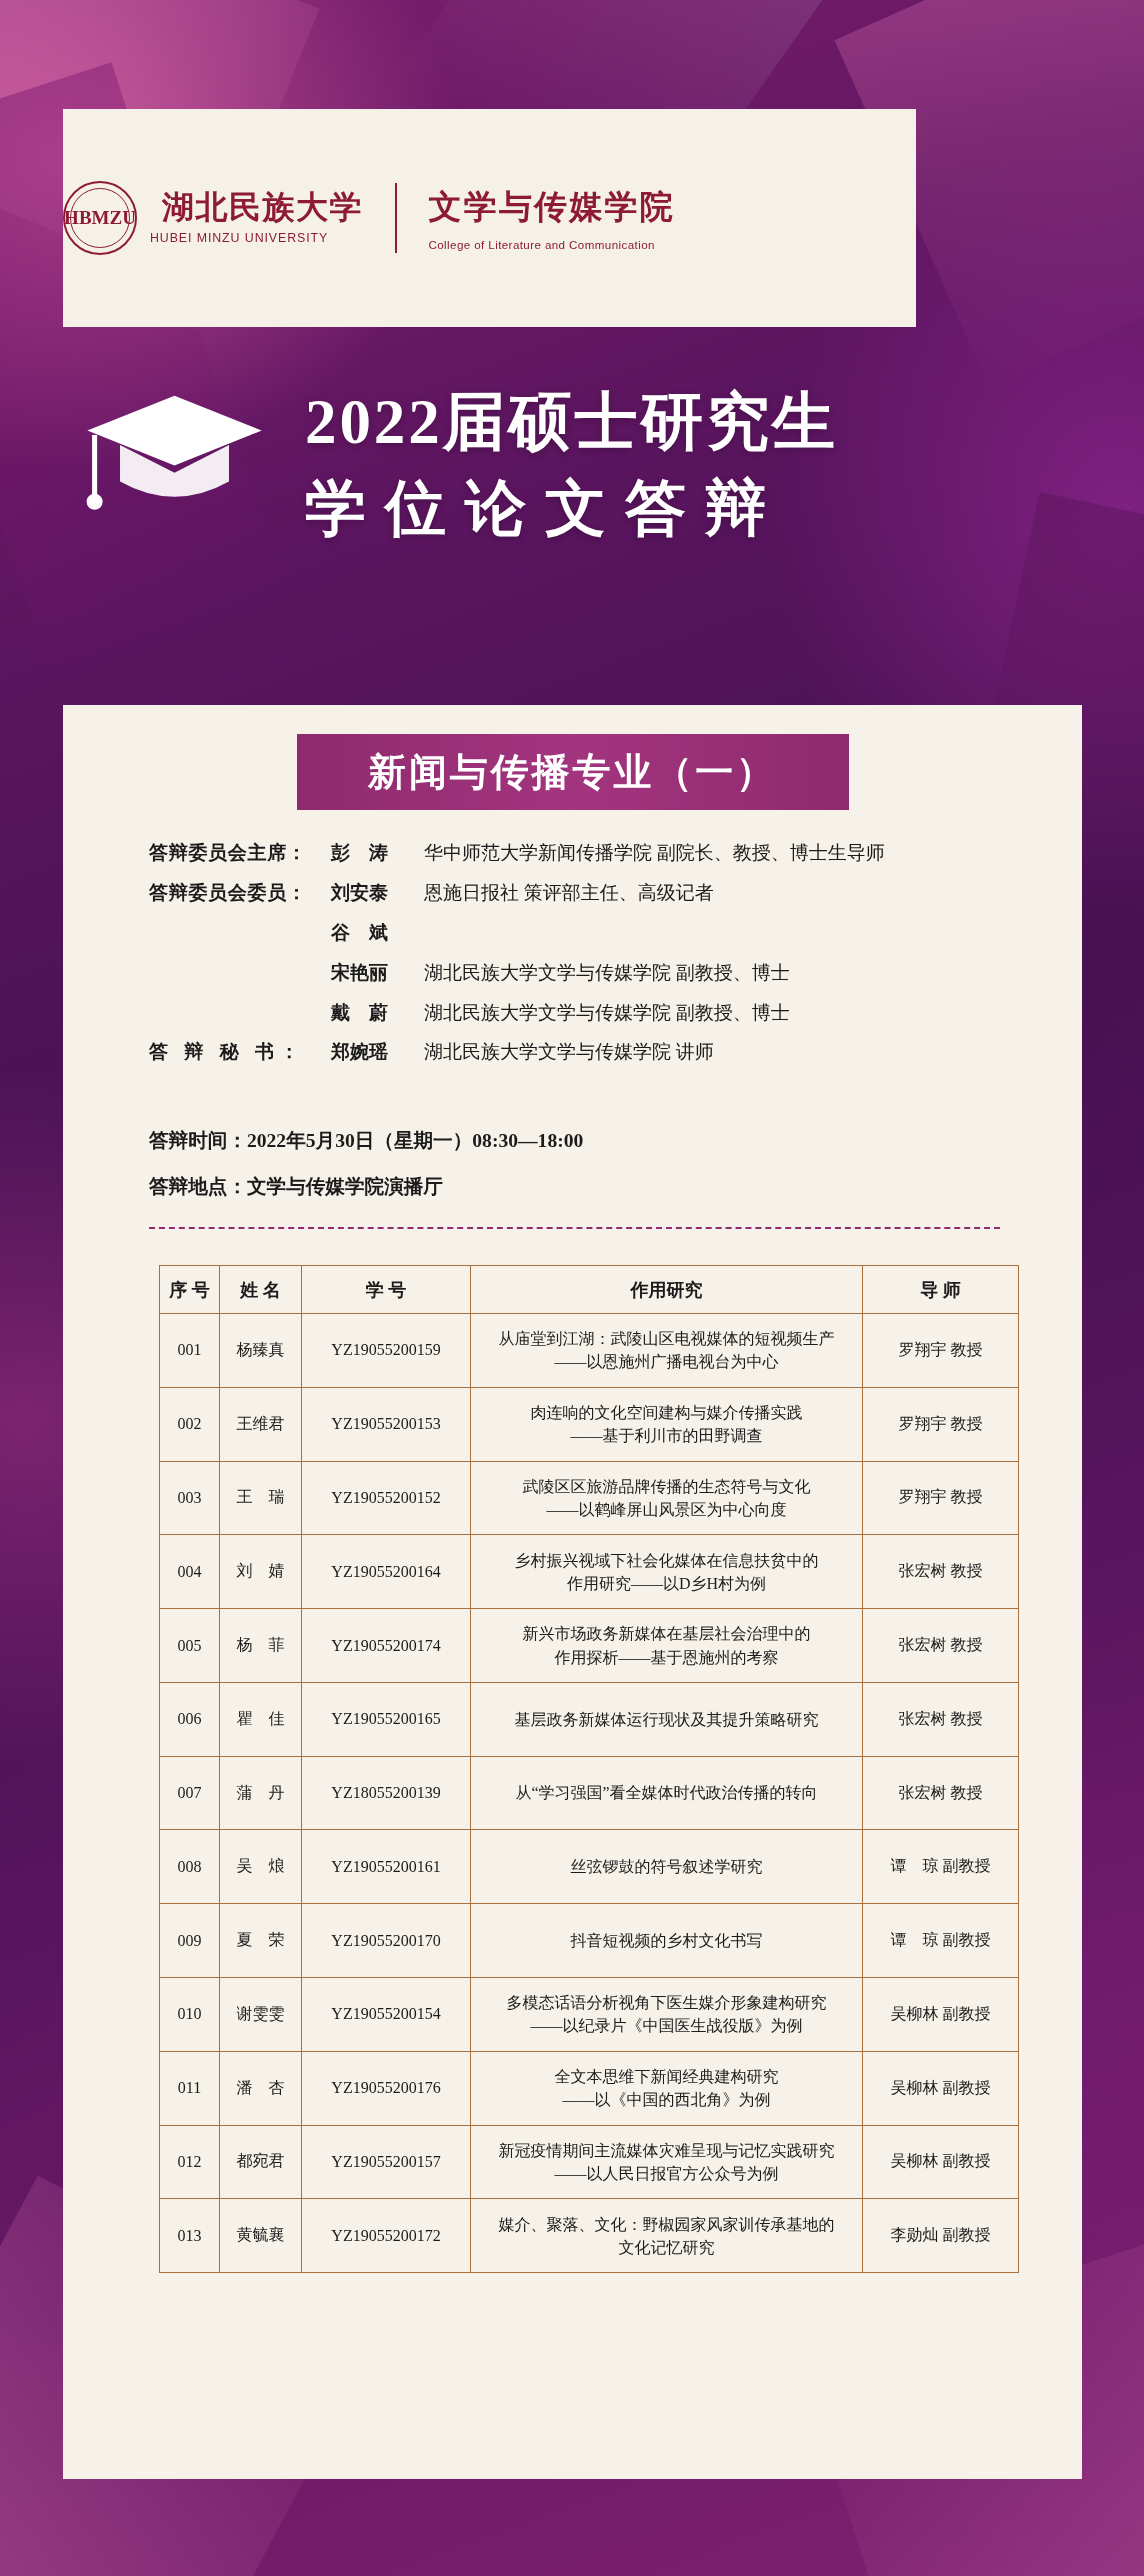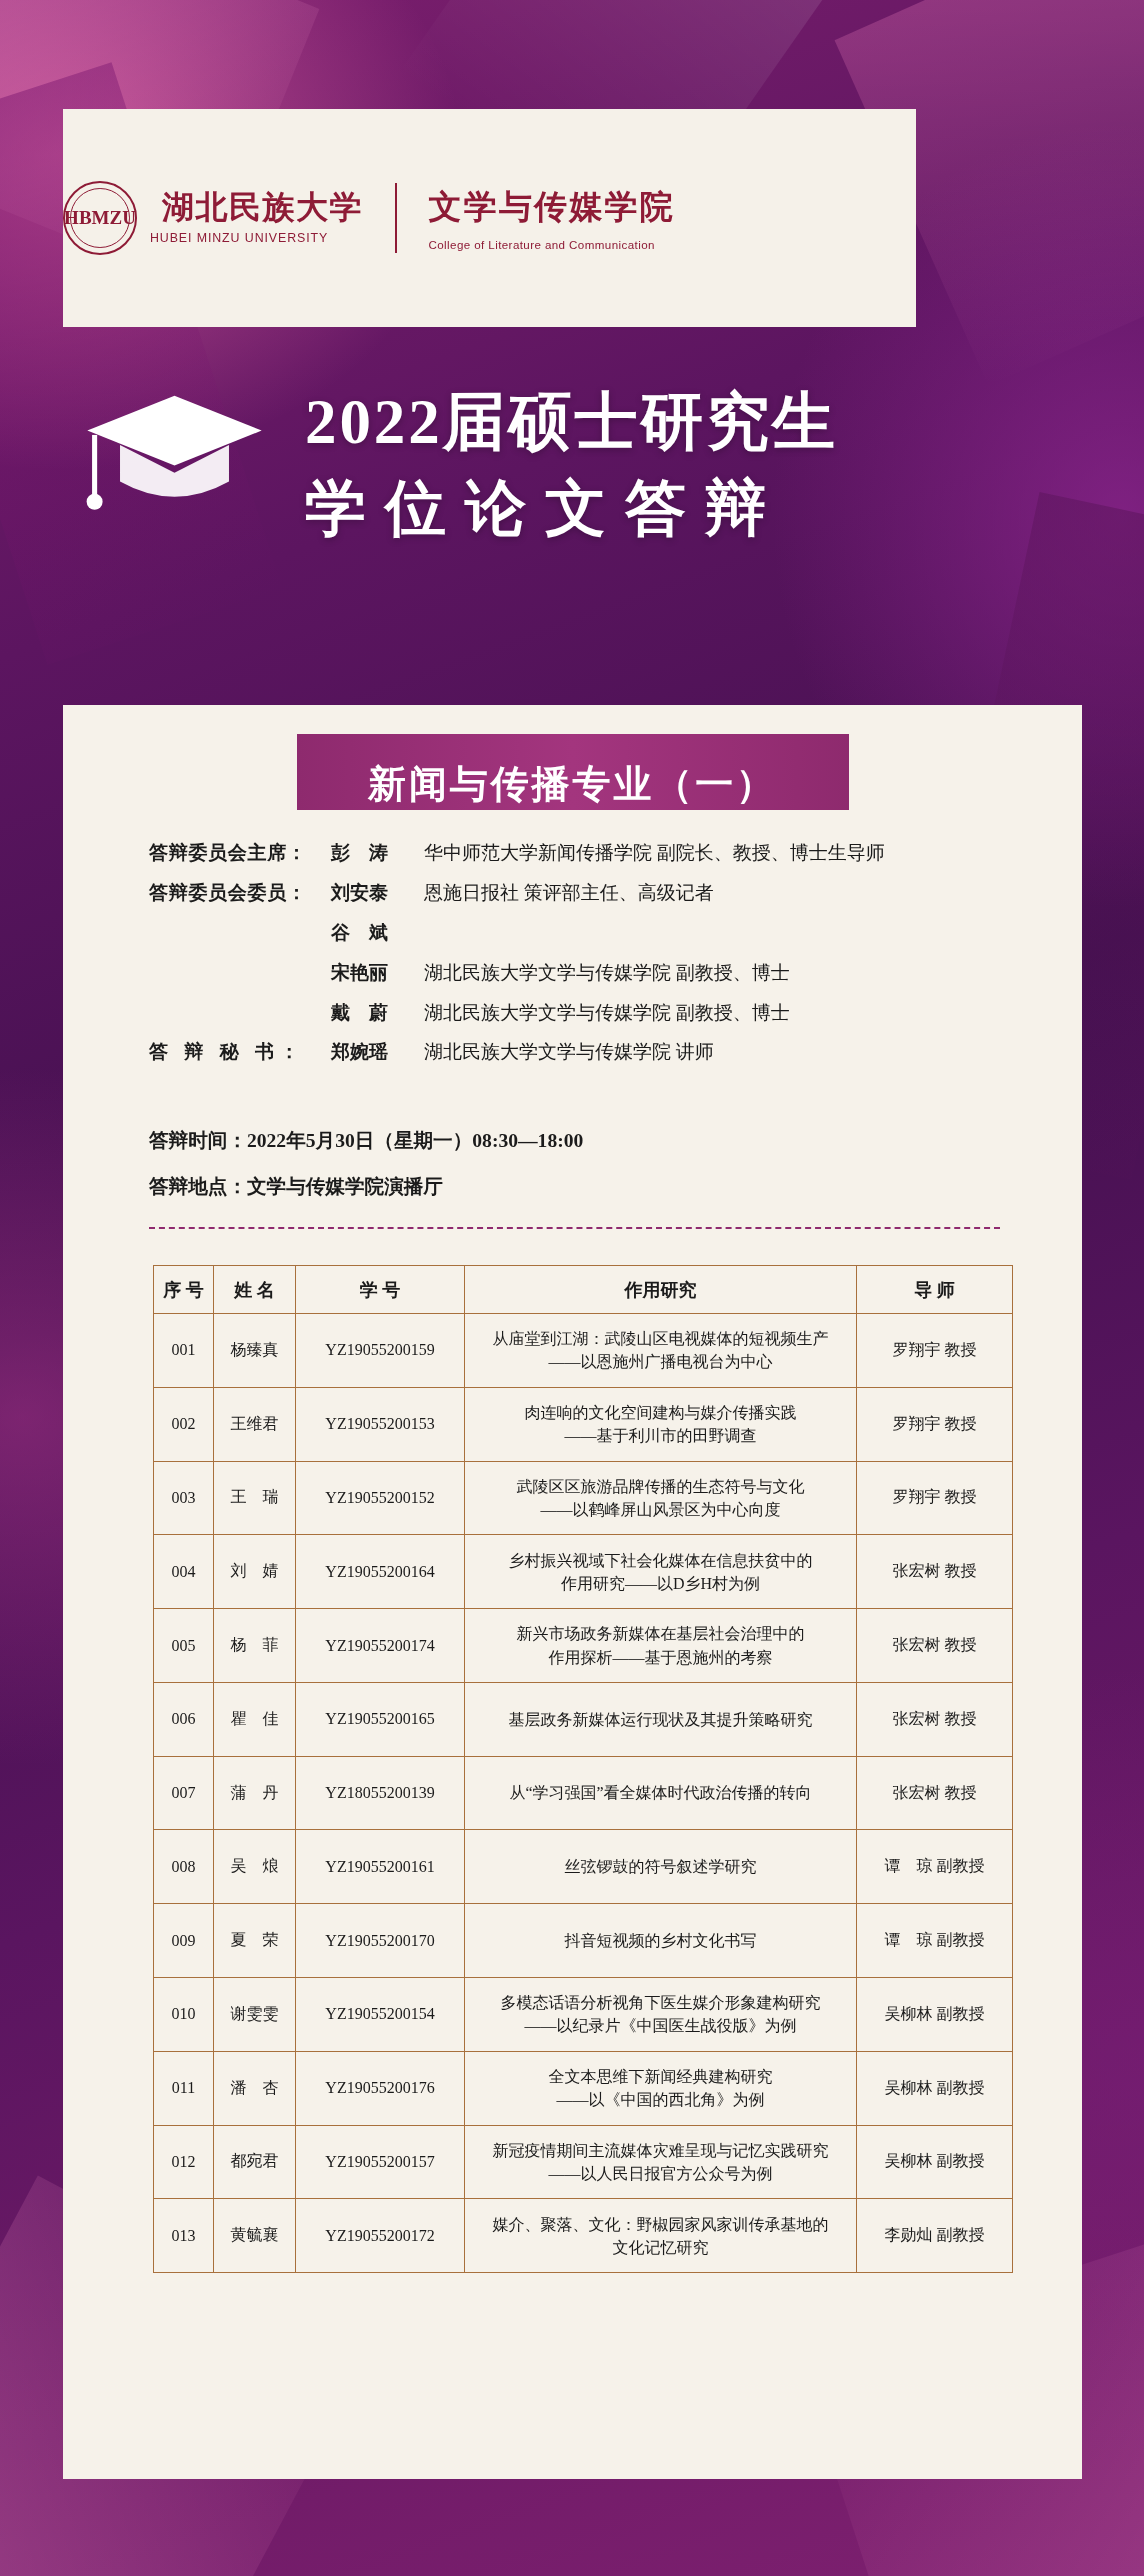--- a/index.html
+++ b/index.html
@@ -167,21 +167,21 @@
   }
   .major-banner {
     position: absolute;
     left: 50%;
     transform: translateX(-50%);
     top: 29px;
     width: 552px;
     height: 76px;
     background: linear-gradient(90deg, #8e2a6e 0%, #a3357e 50%, #8e2a6e 100%);
     display: flex;
-    align-items: flex-end;
+    align-items: center;
     justify-content: center;
   }
   .major-banner .txt {
     font-family: "Liberation Serif", serif;
     font-size: 38px;
     font-weight: bold;
     color: #fff;
     letter-spacing: 2.9px;
   }
 
@@ -236,21 +236,21 @@
     position: absolute;
     left: 86px;
     top: 522px;
     width: 851px;
     border-top: 2.2px dashed #8e2a6e;
   }
 
   
   .tbl-wrap {
     position: absolute;
-    left: 90px;
+    left: 96px;
     top: 560px;
     width: 860px;
   }
   table.grad {
     width: 100%;
     border-collapse: collapse;
     font-family: "Liberation Serif", serif;
     color: #1b1b1b;
   }
   table.grad th, table.grad td {

